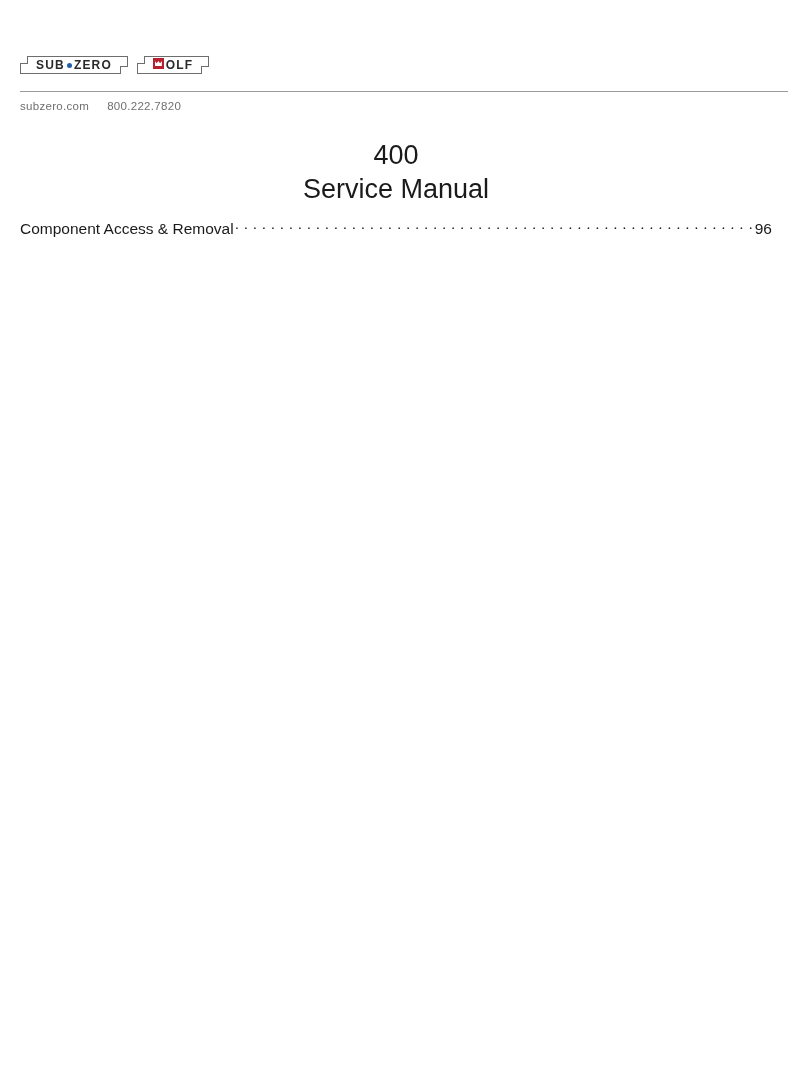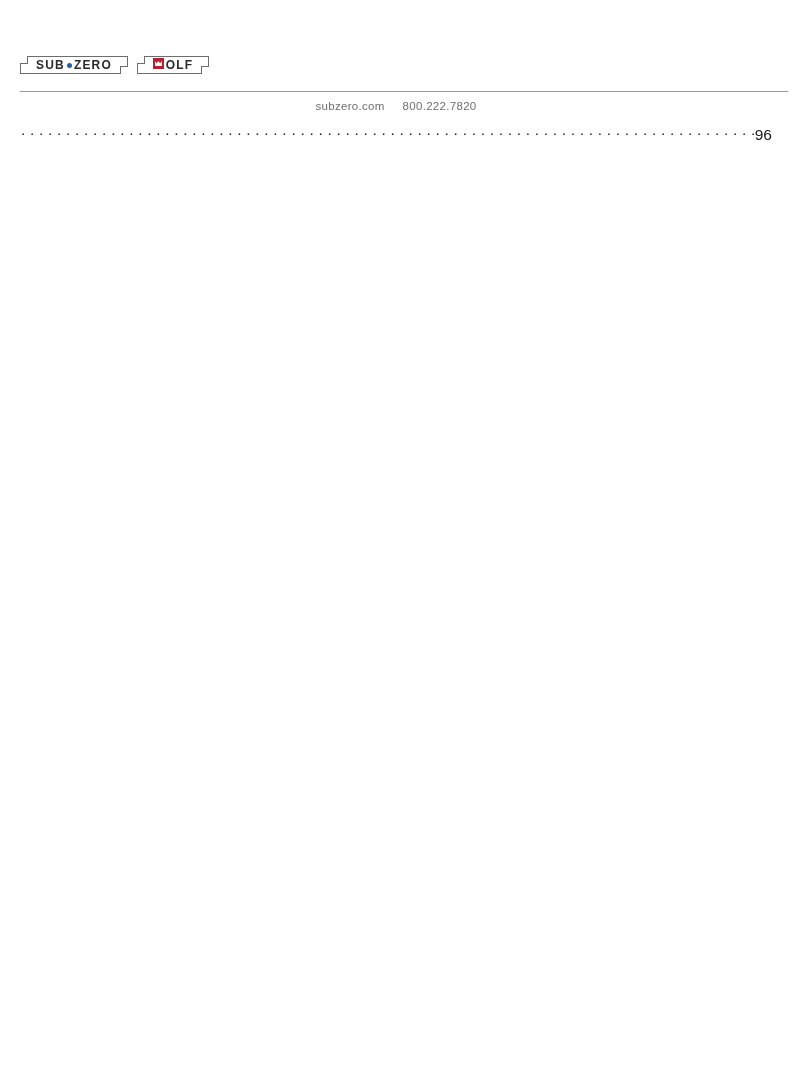--- a/index.html
+++ b/index.html
@@ -112,21 +112,21 @@
 
   .header-rule {
     margin-top: 17px;
     border: 0;
     border-top: 1px solid #9a9a9a;
     width: 768px;
   }
 
   .contact-row {
     margin-top: 8px;
-    text-align: center;
+    text-align: left;
     font-size: 11.5px;
     color: #6f6f6f;
     letter-spacing: 0.3px;
   }
   .contact-row .site { margin-right: 18px; }
 
   
   .title-block {
     margin-top: 26px;
     text-align: center;
@@ -203,21 +203,26 @@
 
     </div>
   </div>
 
   <hr class="header-rule">
 
   <div class="contact-row">
     <span class="site">subzero.com</span><span class="phone">800.222.7820</span>
   </div>
 
+  <div class="title-block">
+    <div class="title-model">400</div>
+    <div class="title-doc">Service Manual</div>
+  </div>
 
   <div class="toc">
     <div class="toc-entry">
+      <span class="toc-label">Component Access &amp; Removal</span>
       <span class="toc-leader"></span>
       <span class="toc-page">96</span>
     </div>
   </div>
 
 </div>
 
 </body></html>

